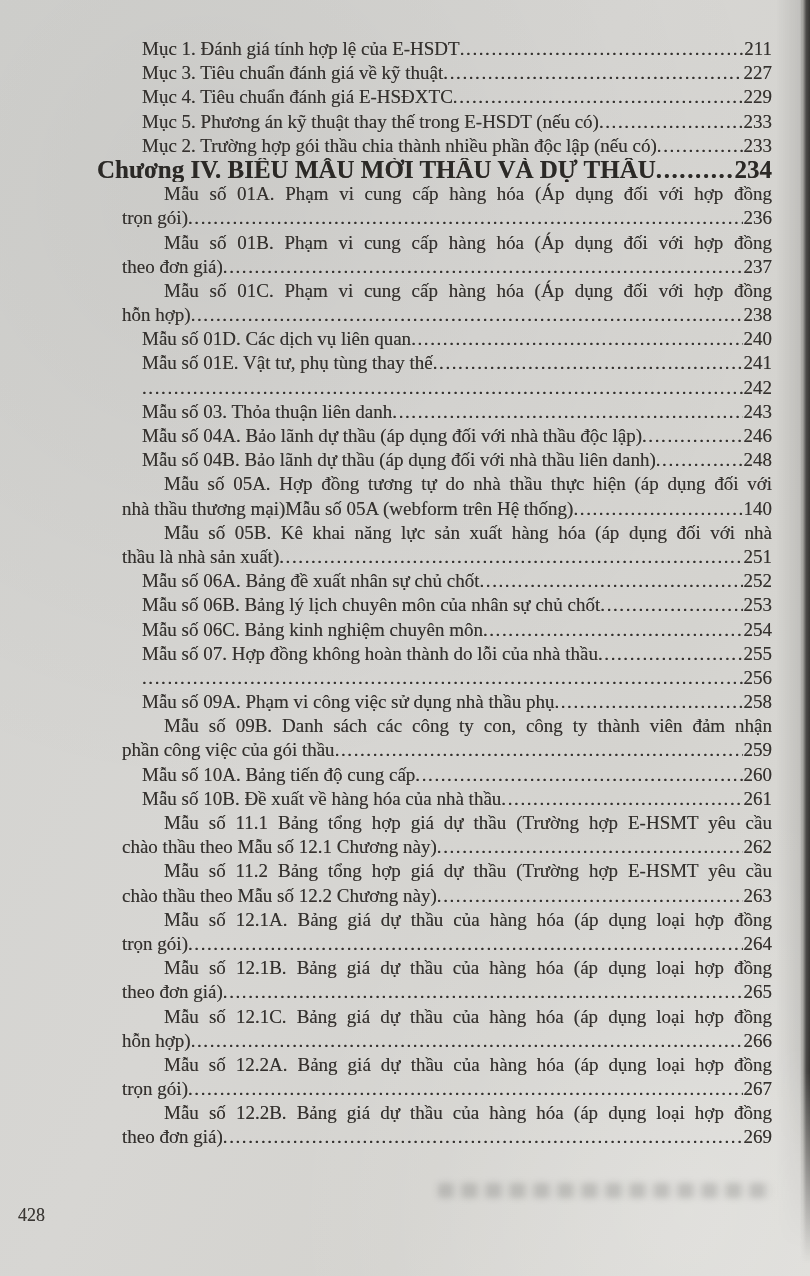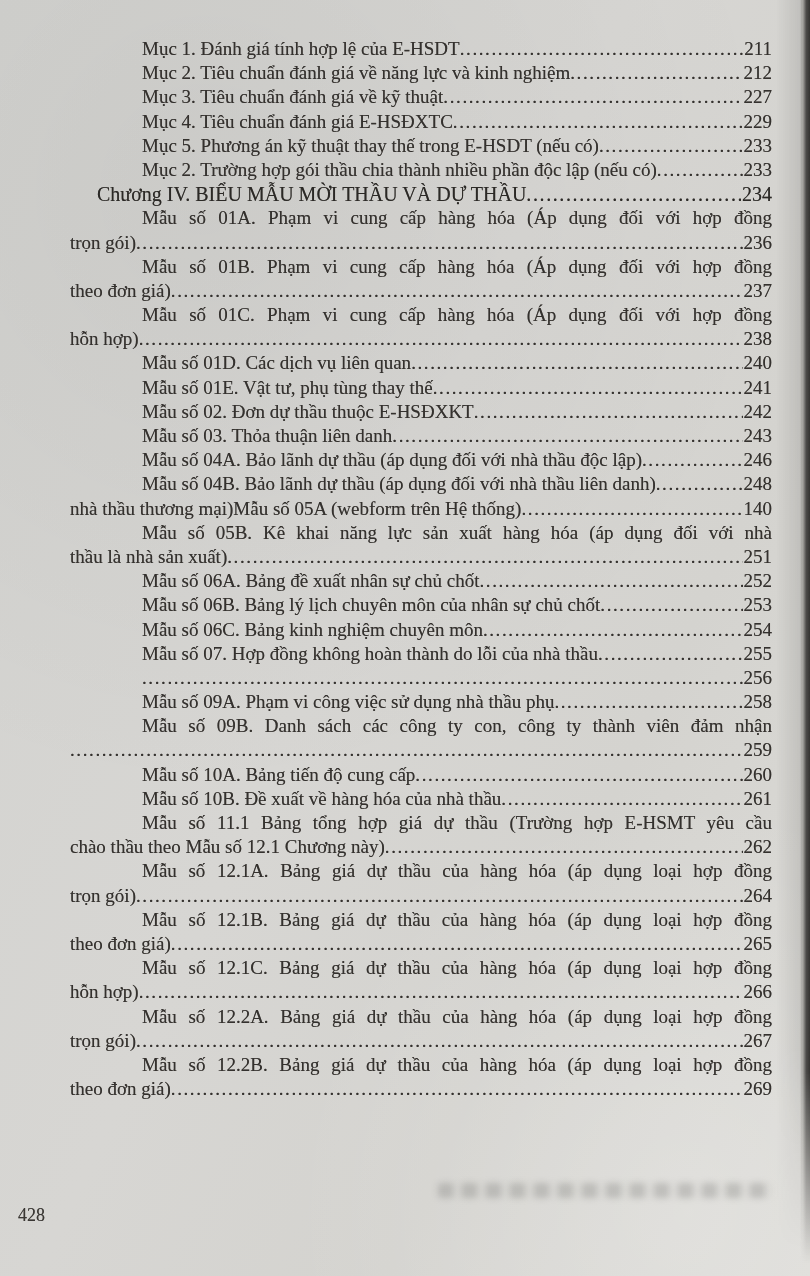--- a/index.html
+++ b/index.html
@@ -34,23 +34,23 @@
     position:absolute;left:438px;top:1183px;width:335px;height:15px;border-radius:3px;
     background:repeating-linear-gradient(90deg, rgba(108,108,105,0.28) 0 15px, rgba(108,108,105,0.04) 15px 24px);
     filter:blur(3px);
   }
   .toc{position:absolute;top:37px;left:0;width:810px;}
   .line{
     height:24.2px;line-height:24.2px;font-size:19px;overflow:hidden;
     text-shadow:0 0 0.5px rgba(52,49,46,0.55);
   }
   .flexline{display:flex;align-items:baseline;padding-left:142px;padding-right:38px;}
-  .wrapline{padding-left:142px;padding-right:38px;text-align:justify;text-align-last:justify;}
-  .contline{padding-left:70px;}
-  .lvl-chapter .line{padding-left:97px;font-weight:normal;font-size:20px;color:#2b2926;}
+  .wrapline{padding-left:142px;padding-right:38px;text-align:justify;text-align-last:justify;margin-left:22px;}
+  .contline{padding-left:90px;margin-left:32px;}
+  .lvl-chapter .line{padding-left:97px;font-weight:bold;font-size:25px;color:#2b2926;}
   .txt{white-space:nowrap;flex:0 0 auto;}
   .dots{flex:1 1 auto;overflow:hidden;white-space:nowrap;min-width:8px;}
   .dots::after{
     letter-spacing:1.6px;
     content:"................................................................................................................................................................................................................";
   }
   .pg{white-space:nowrap;flex:0 0 auto;padding-left:1px;}
   .footer-num{position:absolute;left:18px;top:1202px;font-size:18px;line-height:26px;color:#3a3734;
     text-shadow:0 0 0.5px rgba(52,49,46,0.5);text-align:right;}
 </style>
@@ -61,27 +61,20 @@
   <div class="toc">
       <div class="entry lvl-section">
         <div class="line flexline">
           <span class="txt">Mục 1. Đánh giá tính hợp lệ của E-HSDT</span>
           <span class="dots"></span>
           <span class="pg">211</span>
         </div>
       </div>
       <div class="entry lvl-section">
         <div class="line flexline">
-          <span class="txt">Mục 2. Tiêu chuẩn đánh giá về năng lực và kinh nghiệm</span>
-          <span class="dots"></span>
-          <span class="pg">212</span>
-        </div>
-      </div>
-      <div class="entry lvl-section">
-        <div class="line flexline">
           <span class="txt">Mục 3. Tiêu chuẩn đánh giá về kỹ thuật</span>
           <span class="dots"></span>
           <span class="pg">227</span>
         </div>
       </div>
       <div class="entry lvl-section">
         <div class="line flexline">
           <span class="txt">Mục 4. Tiêu chuẩn đánh giá E-HSĐXTC</span>
           <span class="dots"></span>
           <span class="pg">229</span>
@@ -141,21 +134,20 @@
       </div>
       <div class="entry lvl-form">
         <div class="line flexline">
           <span class="txt">Mẫu số 01E. Vật tư, phụ tùng thay thế</span>
           <span class="dots"></span>
           <span class="pg">241</span>
         </div>
       </div>
       <div class="entry lvl-form">
         <div class="line flexline">
-          <span class="txt">Mẫu số 02. Đơn dự thầu thuộc E-HSĐXKT</span>
           <span class="dots"></span>
           <span class="pg">242</span>
         </div>
       </div>
       <div class="entry lvl-form">
         <div class="line flexline">
           <span class="txt">Mẫu số 03. Thỏa thuận liên danh</span>
           <span class="dots"></span>
           <span class="pg">243</span>
         </div>
@@ -168,20 +160,21 @@
         </div>
       </div>
       <div class="entry lvl-form">
         <div class="line flexline">
           <span class="txt">Mẫu số 04B. Bảo lãnh dự thầu (áp dụng đối với nhà thầu liên danh)</span>
           <span class="dots"></span>
           <span class="pg">248</span>
         </div>
       </div>
       <div class="entry lvl-form">
+        <div class="line wrapline">Mẫu số 05A. Hợp đồng tương tự do nhà thầu thực hiện (áp dụng đối với</div>
         <div class="line flexline contline">
           <span class="txt">nhà thầu thương mại)Mẫu số 05A (webform trên Hệ thống)</span>
           <span class="dots"></span>
           <span class="pg">140</span>
         </div>
       </div>
       <div class="entry lvl-form">
         <div class="line wrapline">Mẫu số 05B. Kê khai năng lực sản xuất hàng hóa (áp dụng đối với nhà</div>
         <div class="line flexline contline">
           <span class="txt">thầu là nhà sản xuất)</span>
@@ -226,20 +219,21 @@
       <div class="entry lvl-form">
         <div class="line flexline">
           <span class="txt">Mẫu số 09A. Phạm vi công việc sử dụng nhà thầu phụ</span>
           <span class="dots"></span>
           <span class="pg">258</span>
         </div>
       </div>
       <div class="entry lvl-form">
         <div class="line wrapline">Mẫu số 09B. Danh sách các công ty con, công ty thành viên đảm nhận</div>
         <div class="line flexline contline">
+          <span class="txt">phần công việc của gói thầu</span>
           <span class="dots"></span>
           <span class="pg">259</span>
         </div>
       </div>
       <div class="entry lvl-form">
         <div class="line flexline">
           <span class="txt">Mẫu số 10A. Bảng tiến độ cung cấp</span>
           <span class="dots"></span>
           <span class="pg">260</span>
         </div>
@@ -250,20 +244,28 @@
           <span class="dots"></span>
           <span class="pg">261</span>
         </div>
       </div>
       <div class="entry lvl-form">
         <div class="line wrapline">Mẫu số 11.1 Bảng tổng hợp giá dự thầu (Trường hợp E-HSMT yêu cầu</div>
         <div class="line flexline contline">
           <span class="txt">chào thầu theo Mẫu số 12.1 Chương này)</span>
           <span class="dots"></span>
           <span class="pg">262</span>
+        </div>
+      </div>
+      <div class="entry lvl-form">
+        <div class="line wrapline">Mẫu số 11.2 Bảng tổng hợp giá dự thầu (Trường hợp E-HSMT yêu cầu</div>
+        <div class="line flexline contline">
+          <span class="txt">chào thầu theo Mẫu số 12.2 Chương này)</span>
+          <span class="dots"></span>
+          <span class="pg">263</span>
         </div>
       </div>
       <div class="entry lvl-form">
         <div class="line wrapline">Mẫu số 12.1A. Bảng giá dự thầu của hàng hóa (áp dụng loại hợp đồng</div>
         <div class="line flexline contline">
           <span class="txt">trọn gói)</span>
           <span class="dots"></span>
           <span class="pg">264</span>
         </div>
       </div>

